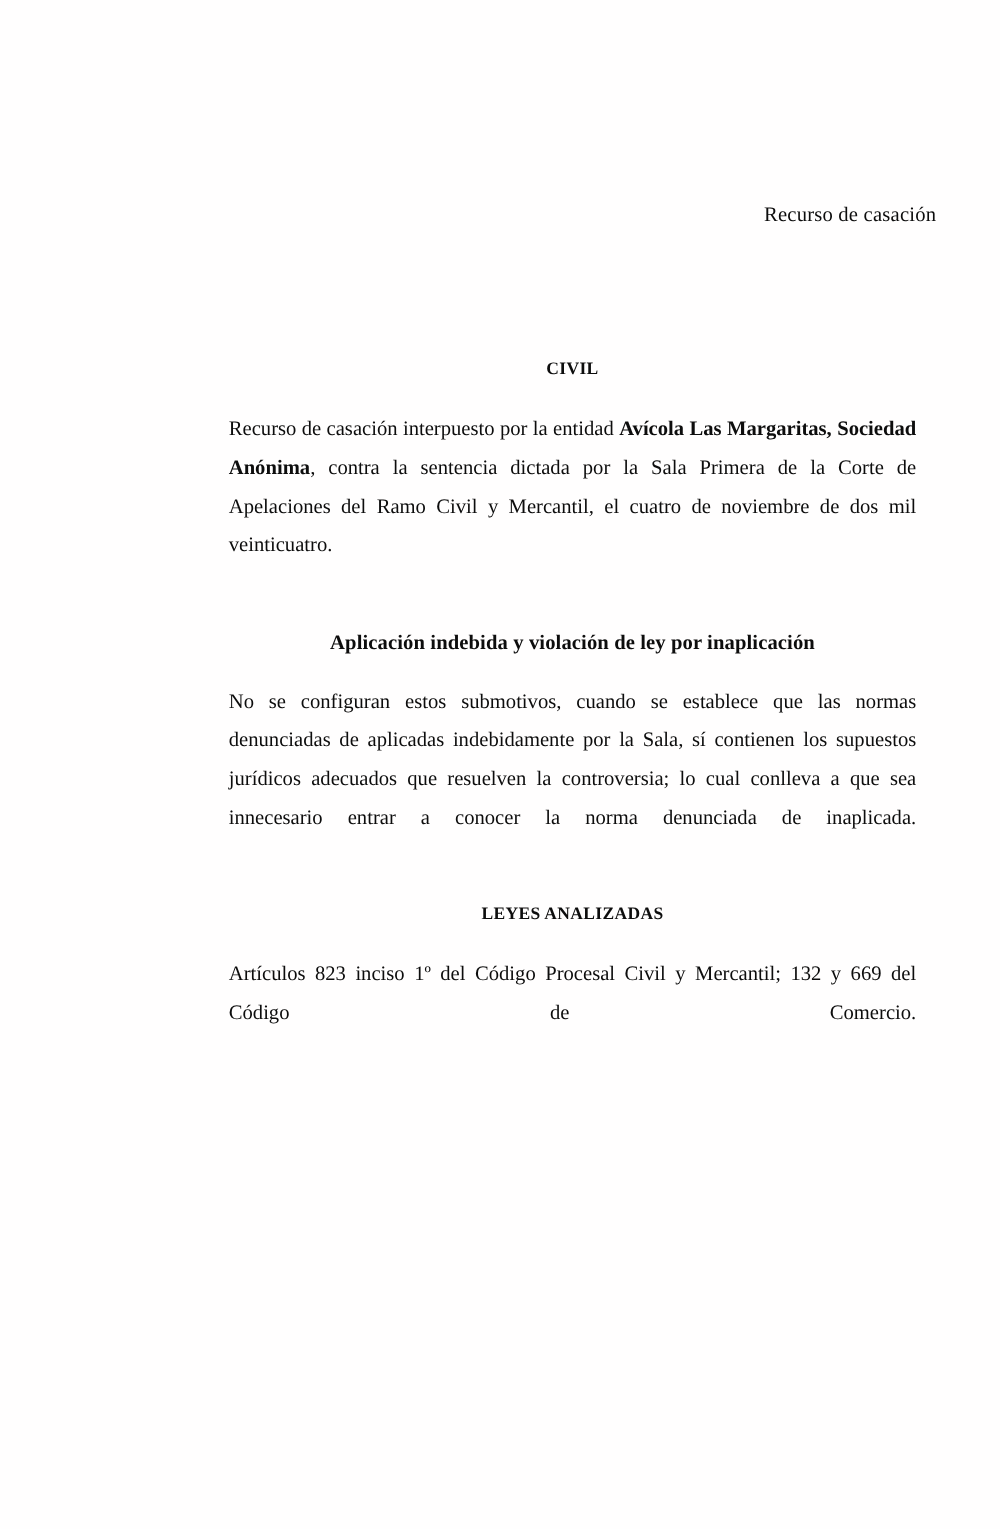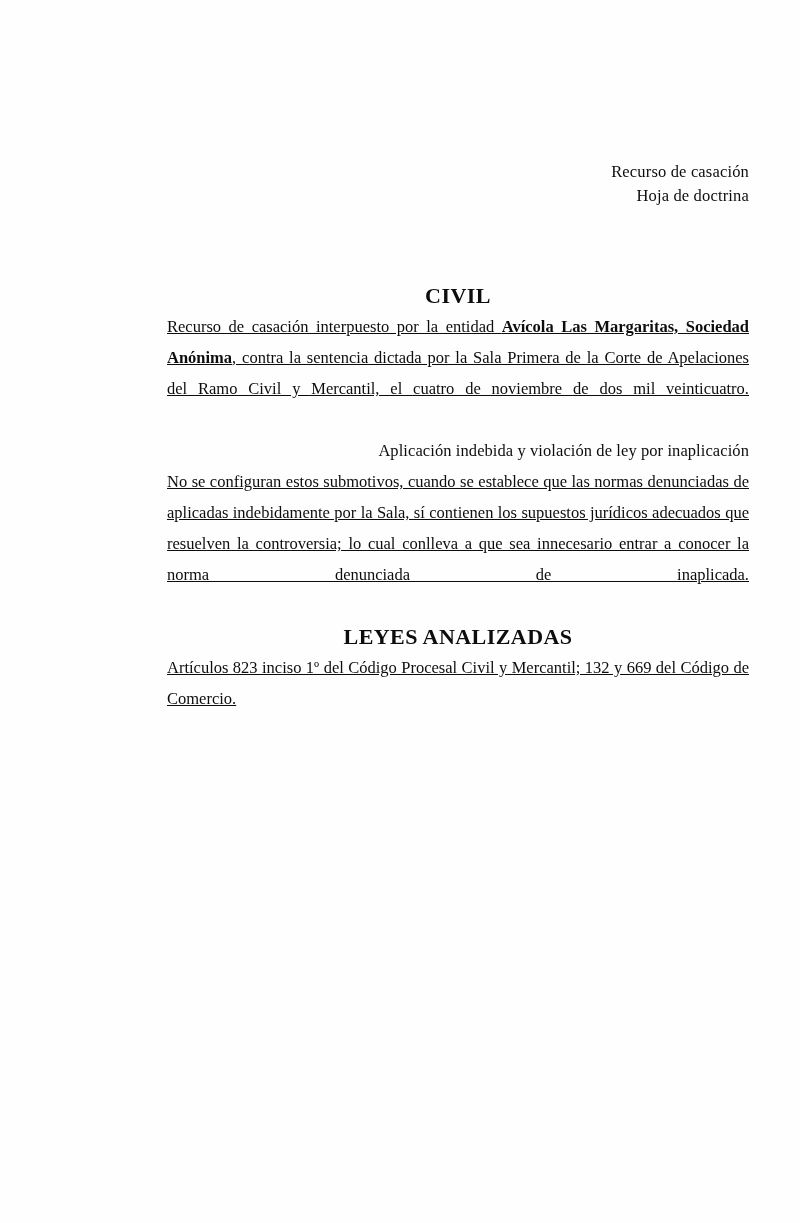--- a/index.html
+++ b/index.html
@@ -45,43 +45,42 @@
   .content {
     position: absolute;
     top: 280px;
     left: 167px;
     width: 582px;
   }
 
   .heading-center {
     text-align: center;
     font-weight: bold;
-    font-size: 22px;
+    font-size: 14px;
     line-height: 31px;
     letter-spacing: 0.02em;
     margin: 0;
   }
 
   .subheading-left {
-    text-align: right;
-    font-weight: normal;
+    text-align: center;
+    font-weight: bold;
     font-size: 16.5px;
     line-height: 31px;
     letter-spacing: 0.005em;
     margin: 0;
   }
 
   .body-par {
-    margin: 0;
+    margin: 16px;
     text-align: justify;
     text-justify: inter-word;
     font-size: 16.5px;
     line-height: 31px;
     hyphens: none;
-    text-decoration: underline;
   }
 
   
   .body-par::after {
     content: "";
     display: inline-block;
     width: 100%;
   }
 
   .body-par b,
@@ -89,21 +88,20 @@
     font-weight: bold;
   }
 </style>
 </head>
 <body>
 
 <div class="page">
 
   <div class="doc-header">
     <div>Recurso de casación</div>
-    <div>Hoja de doctrina</div>
   </div>
 
   <div class="content">
 
     <p class="heading-center">CIVIL</p>
 
     <p class="body-par"><span>Recurso de casación interpuesto por la entidad </span><b>Avícola Las Margaritas, Sociedad Anónima</b><span>, contra la sentencia dictada por la Sala Primera de la Corte de Apelaciones del Ramo Civil y Mercantil, el cuatro de noviembre de dos mil veinticuatro.</span></p>
 
 
     <p class="subheading-left">Aplicación indebida y violación de ley por inaplicación</p>

